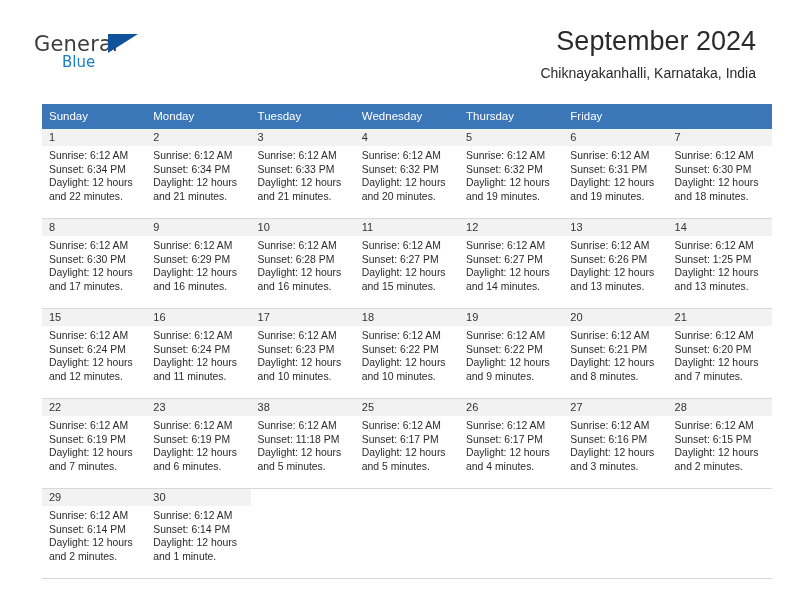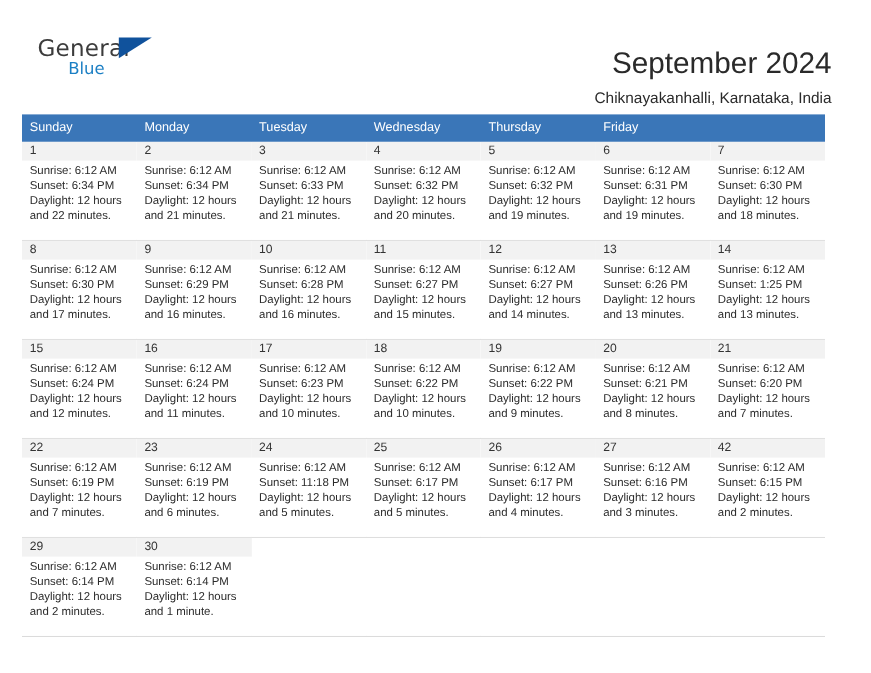--- a/index.html
+++ b/index.html
@@ -63,21 +63,21 @@
     top: 2px;
     width: 0;
     height: 0;
     border-left: 30px solid #10529c;
     border-bottom: 19px solid transparent;
   }
 
   .title-block {
     position: absolute;
     right: 36px;
-    top: 40px;
+    top: 24px;
     text-align: right;
     margin-left: 20px;
   }
   .cal-title {
     font-size: 27px;
     font-weight: 400;
     color: #2a2a2a;
     line-height: 34px;
     white-space: nowrap;
   }
@@ -86,21 +86,21 @@
     font-size: 14px;
     font-weight: 400;
     color: #2a2a2a;
     line-height: 18px;
     white-space: nowrap;
   }
 
   
   .calendar {
     position: absolute;
-    left: 20px;
+    left: 42px;
     top: 104px;
     width: 730px;
   }
 
   .weekday-row {
     display: flex;
     width: 730px;
     background: #3a76b8;
   }
   .weekday {
@@ -396,21 +396,21 @@
       <div class="day-cell filled">
         <div class="daynum-band">23</div>
         <div class="day-lines">
           <div class="day-line">Sunrise: 6:12 AM</div>
           <div class="day-line">Sunset: 6:19 PM</div>
           <div class="day-line">Daylight: 12 hours</div>
           <div class="day-line">and 6 minutes.</div>
         </div>
       </div>
       <div class="day-cell filled">
-        <div class="daynum-band">24</div>
+        <div class="daynum-band">38</div>
         <div class="day-lines">
           <div class="day-line">Sunrise: 6:12 AM</div>
           <div class="day-line">Sunset: 11:18 PM</div>
           <div class="day-line">Daylight: 12 hours</div>
           <div class="day-line">and 5 minutes.</div>
         </div>
       </div>
       <div class="day-cell filled">
         <div class="daynum-band">25</div>
         <div class="day-lines">
@@ -432,21 +432,21 @@
       <div class="day-cell filled">
         <div class="daynum-band">27</div>
         <div class="day-lines">
           <div class="day-line">Sunrise: 6:12 AM</div>
           <div class="day-line">Sunset: 6:16 PM</div>
           <div class="day-line">Daylight: 12 hours</div>
           <div class="day-line">and 3 minutes.</div>
         </div>
       </div>
       <div class="day-cell filled">
-        <div class="daynum-band">42</div>
+        <div class="daynum-band">28</div>
         <div class="day-lines">
           <div class="day-line">Sunrise: 6:12 AM</div>
           <div class="day-line">Sunset: 6:15 PM</div>
           <div class="day-line">Daylight: 12 hours</div>
           <div class="day-line">and 2 minutes.</div>
         </div>
       </div>
     </div>
 
     <div class="week-row last">

